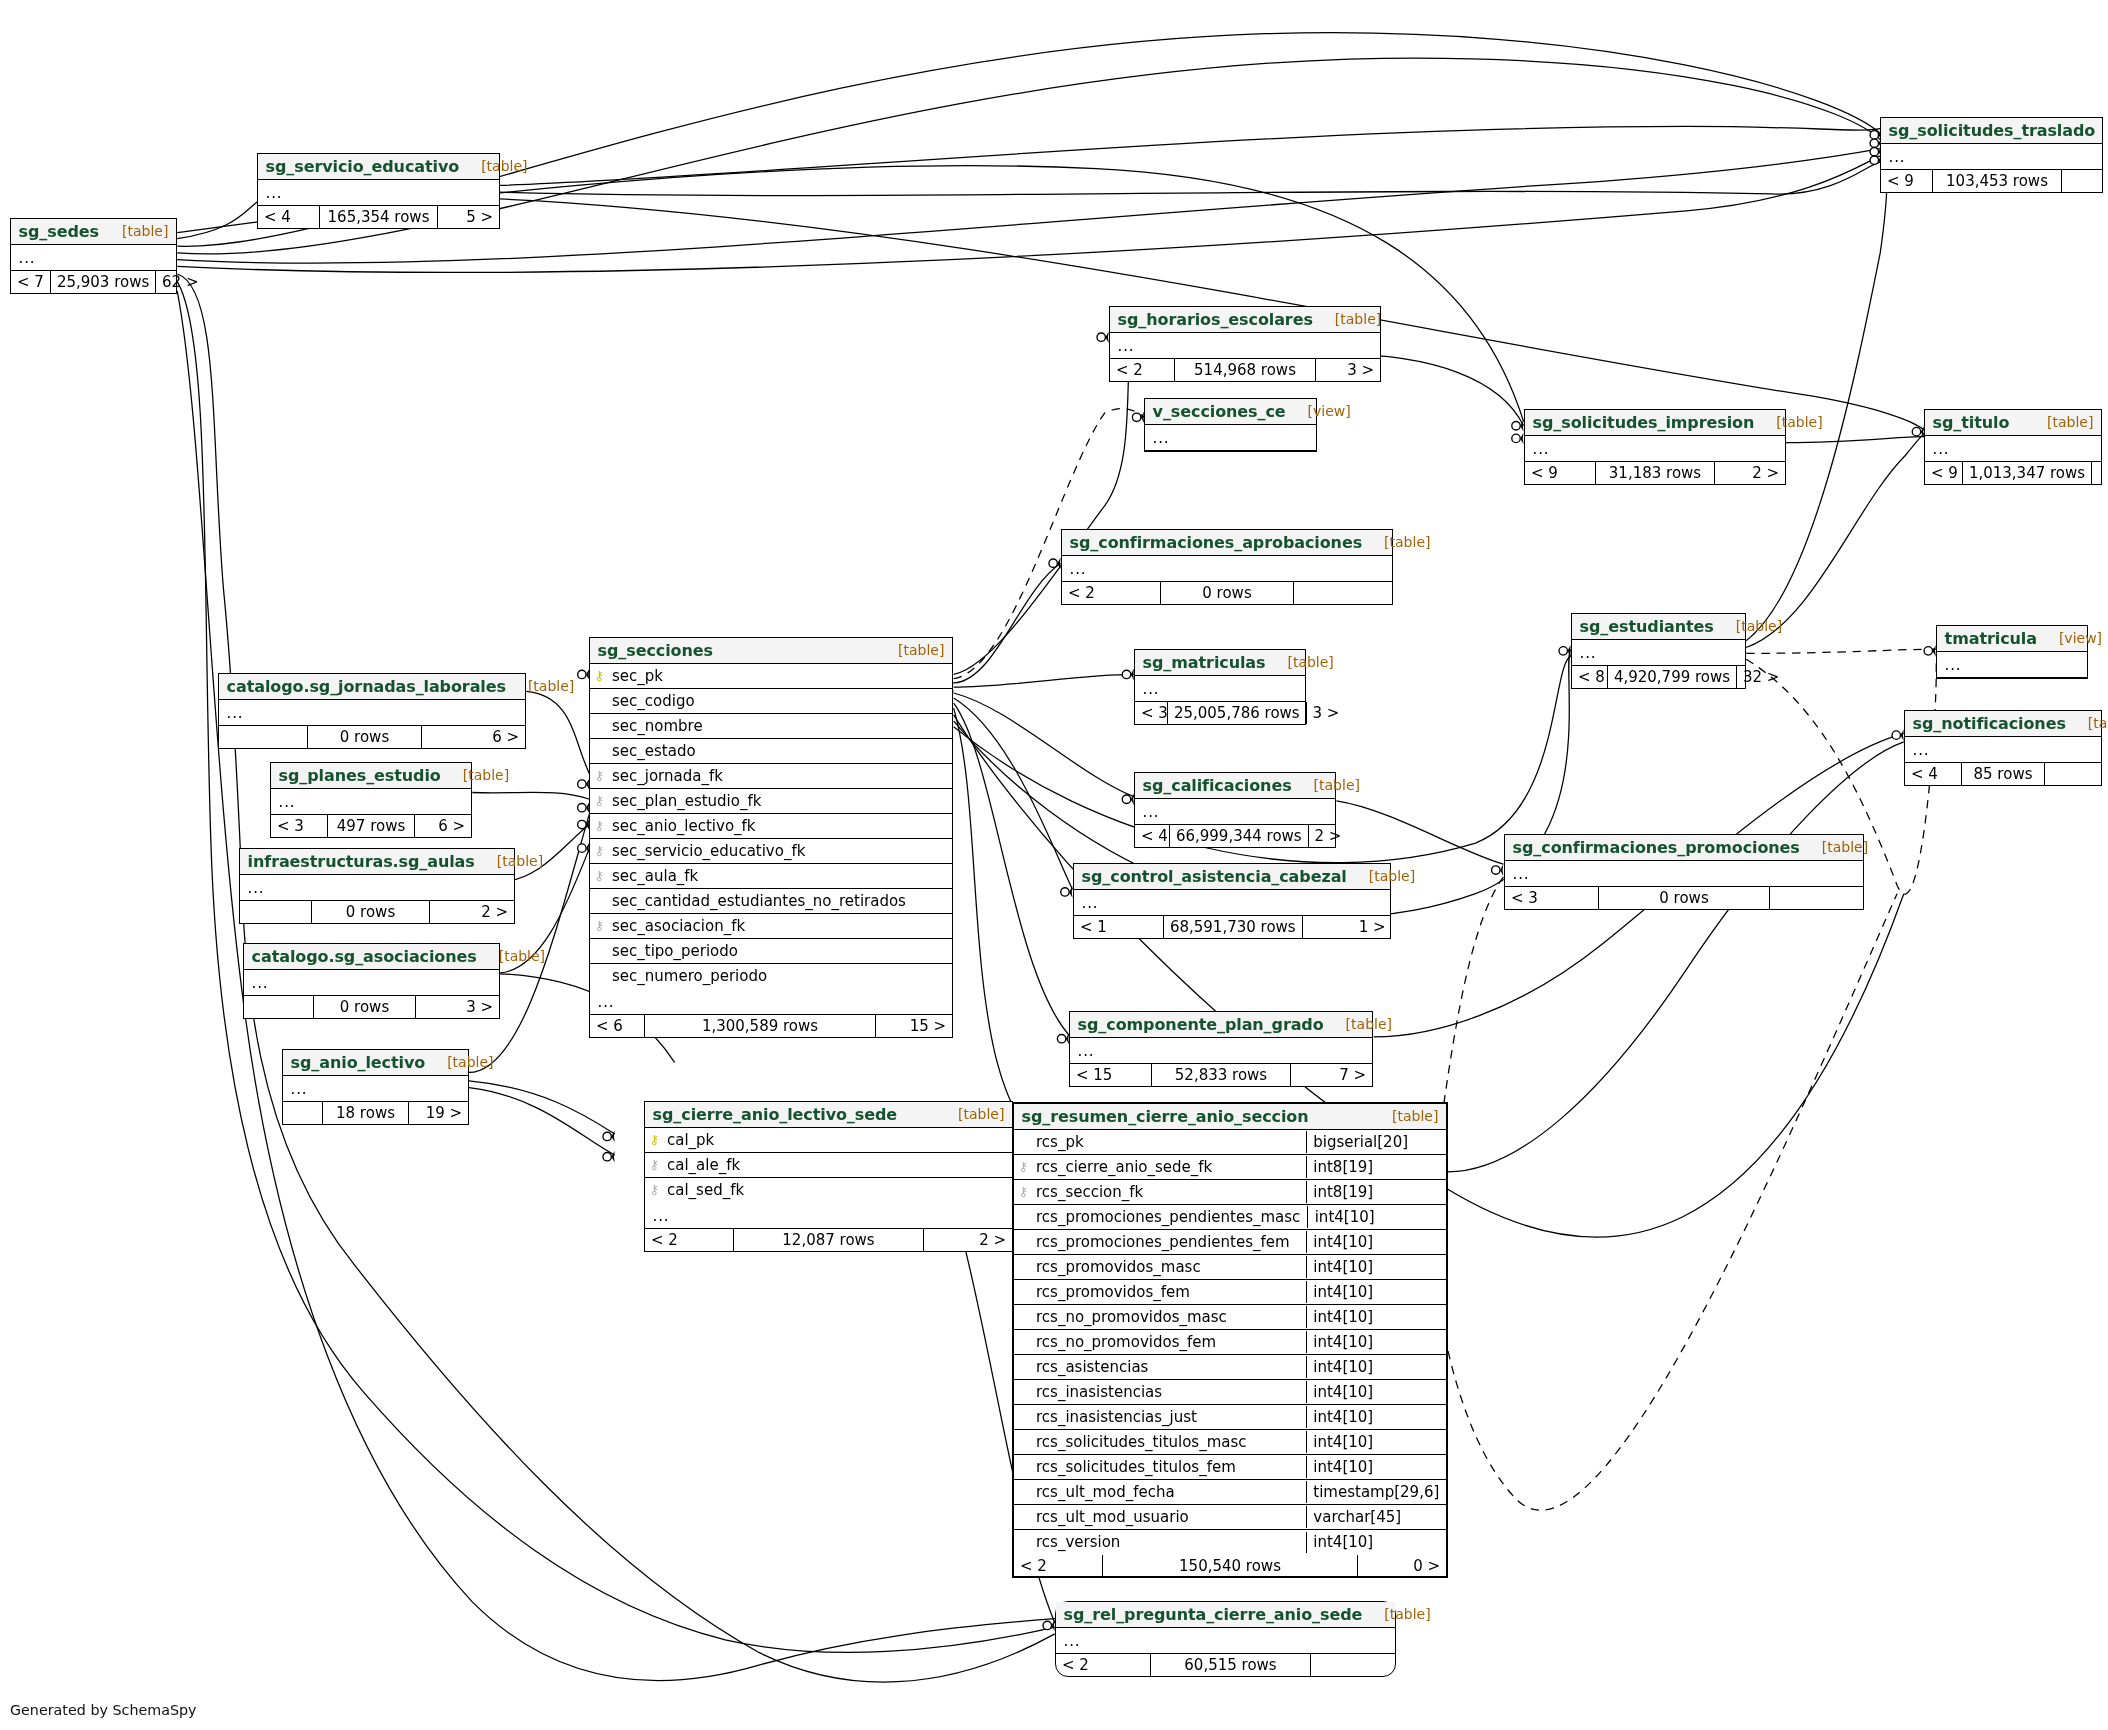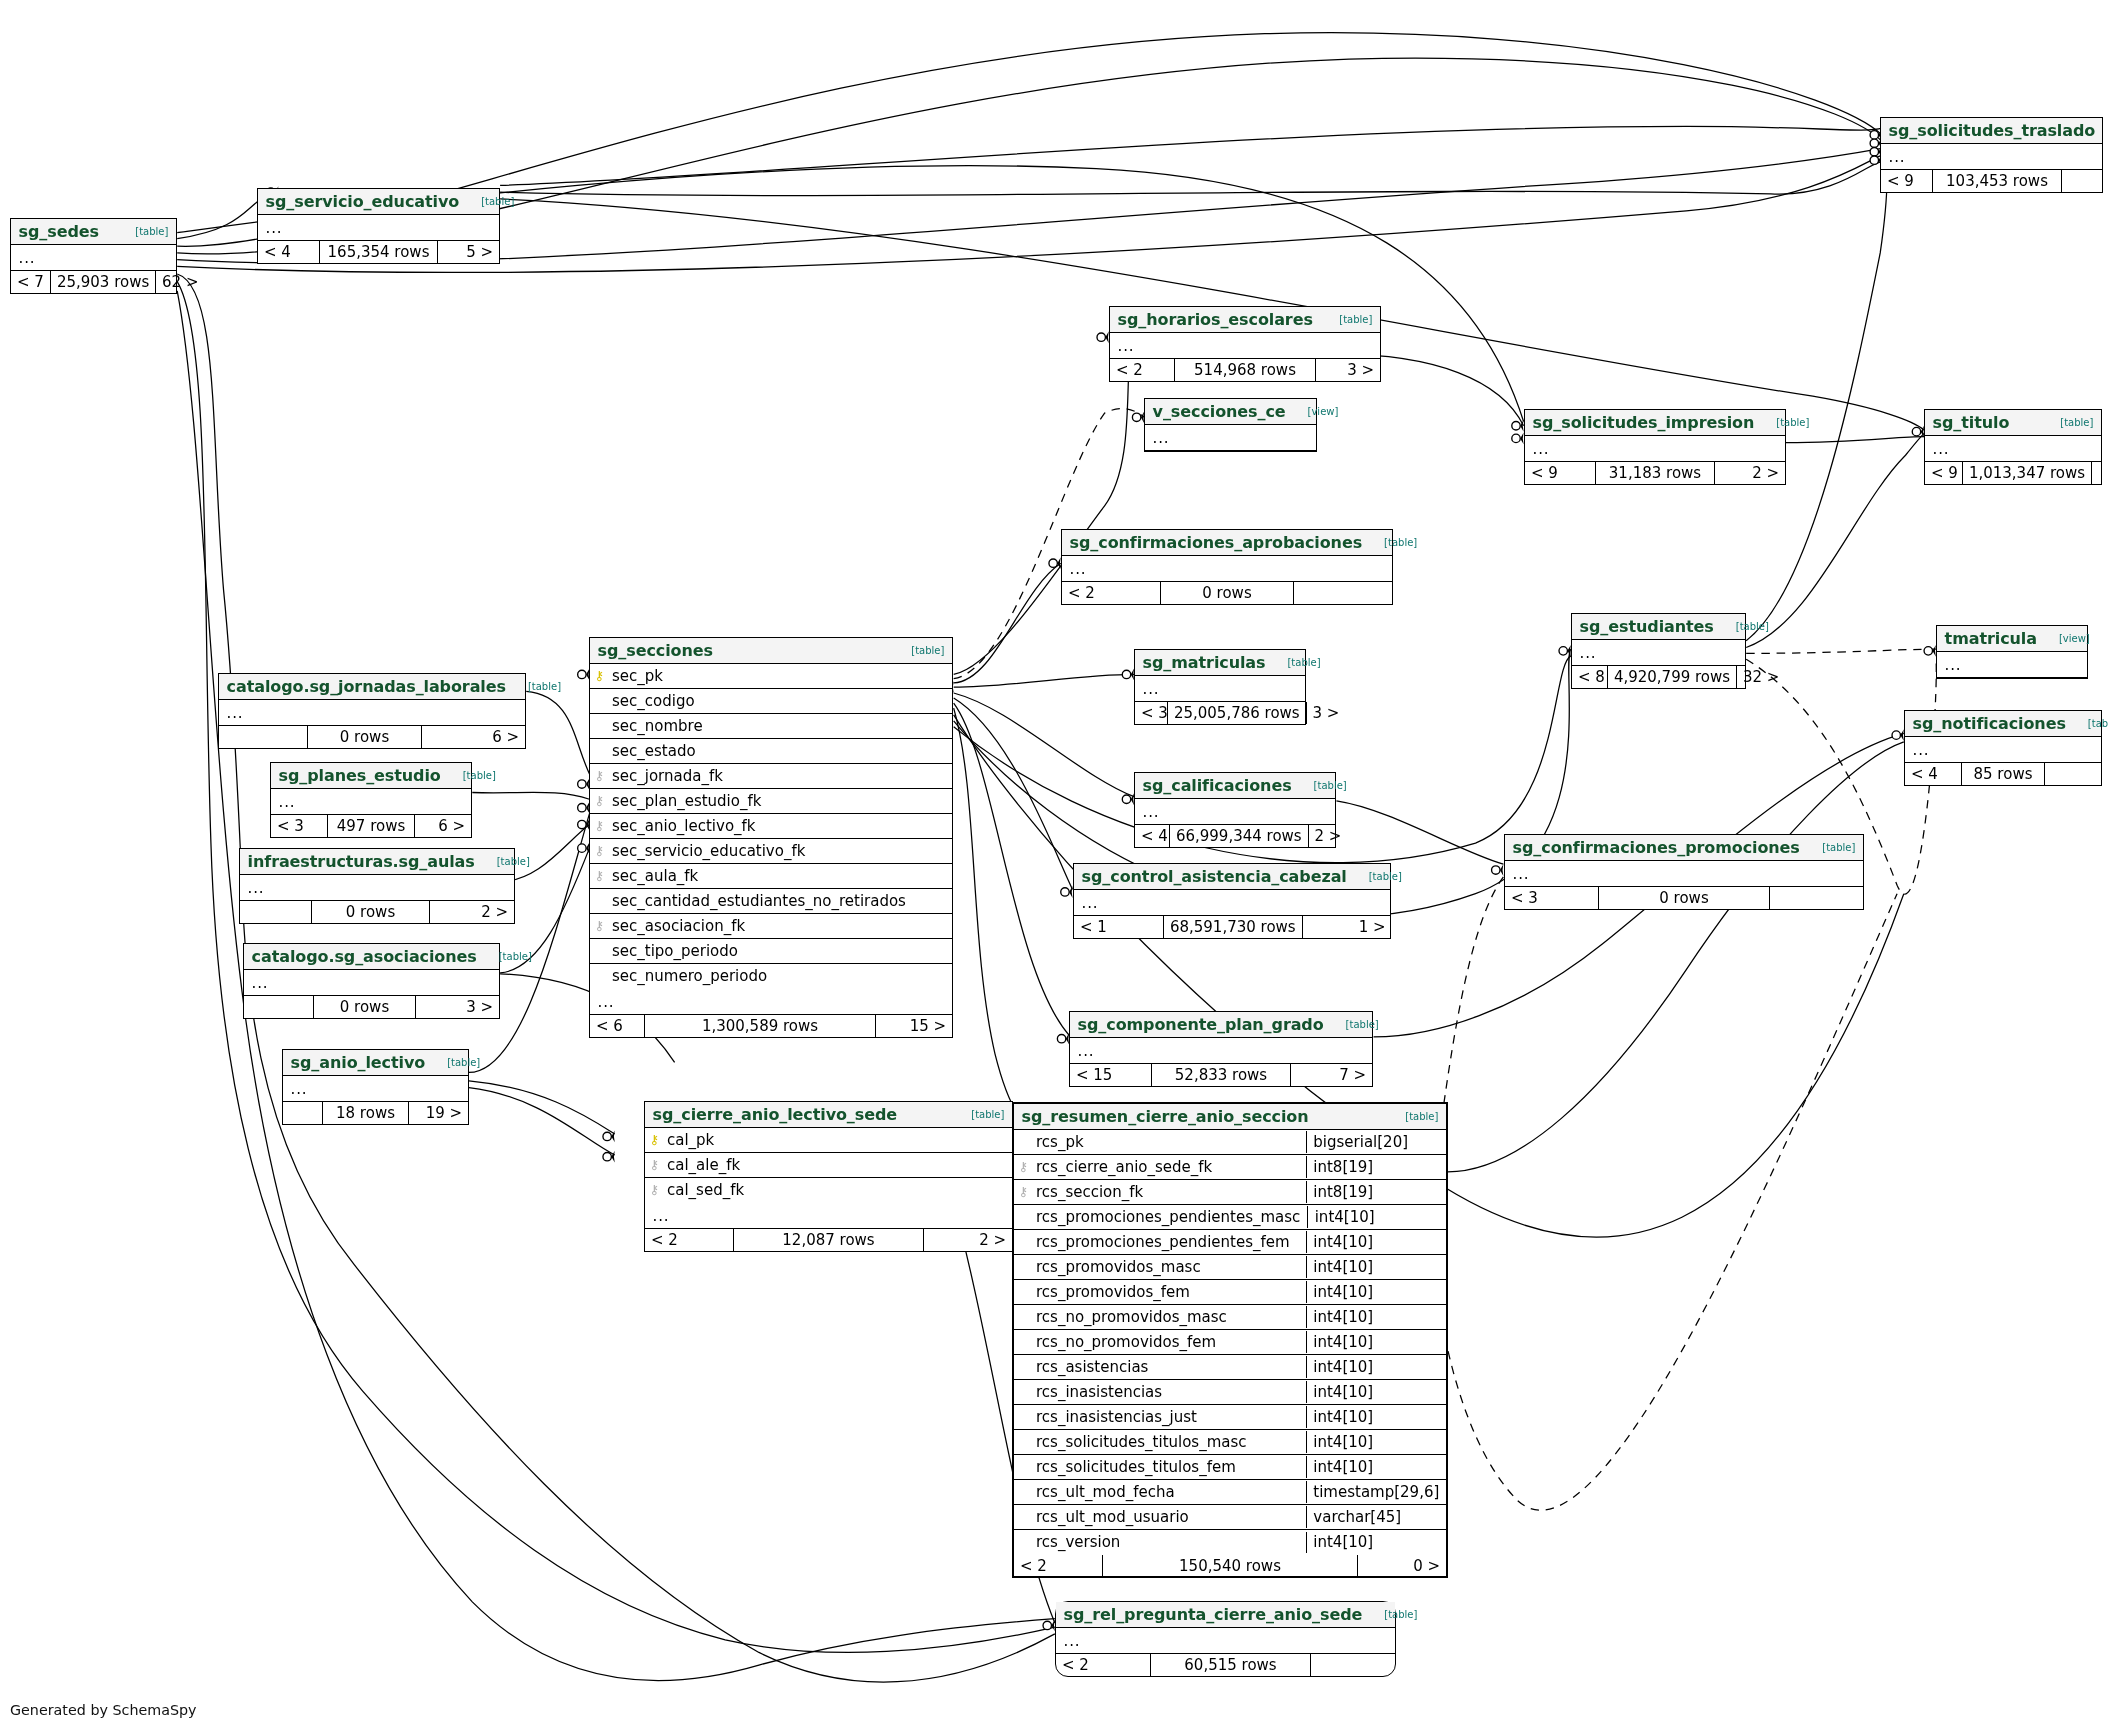--- a/index.html
+++ b/index.html
@@ -5,21 +5,21 @@
   html,body{margin:0;padding:0;background:#ffffff;}
   body{font-family:"DejaVu Sans","Liberation Sans",sans-serif;}
   #canvas{position:relative;width:2108px;height:1730px;overflow:hidden;background:#fff;}
   #edges{position:absolute;left:0;top:0;width:2108px;height:1730px;pointer-events:none;}
 
   .tbl{position:absolute;border:1.3px solid #000;background:#fff;box-sizing:border-box;}
   .tbl .hdr{display:flex;align-items:center;justify-content:space-between;
             background:#f4f4f4;border-bottom:1.3px solid #000;
             padding:2.5px 7.6px 3.4px 7.6px;white-space:nowrap;}
   .tbl .hdr .nm{font-weight:bold;font-size:16px;color:#14532d;letter-spacing:-0.1px;}
-  .tbl .hdr .ty{font-size:10px;color:#0f766e;margin-left:22px;}
+  .tbl .hdr .ty{font-size:14px;color:#a16207;margin-left:22px;}
   .tbl .rows{display:block;}
   .tbl .row{display:flex;align-items:center;border-bottom:1px solid #000;
             min-height:25px;font-size:15px;color:#000;box-sizing:border-box;}
   .tbl .row:last-child{border-bottom:none;}
   .tbl .row .kw{width:18.6px;flex:0 0 18.6px;text-align:center;font-size:12.6px;line-height:1;}
   .tbl .row .cn{flex:1 1 auto;padding-left:3.4px;padding-right:6.7px;white-space:nowrap;}
   .tbl .row .dt{flex:0 0 auto;border-left:1px solid #000;padding:1.7px 6.7px;white-space:nowrap;}
   .tbl .ell{padding:1.7px 7.6px;font-size:15px;border-bottom:1.3px solid #000;min-height:22px;
             display:flex;align-items:center;letter-spacing:0.8px;}
   .tbl .foot{display:flex;font-size:15px;border-top:0;}
@@ -209,21 +209,21 @@
           <span class="nm">sg_sedes</span>
           <span class="ty">[table]</span>
         </div>
         <div class="ell">...</div>
         <div class="foot">
           <div class="fl" style="width: 39px;">&lt; 7</div>
           <div class="fc">25,903 rows</div>
           <div class="fr" style="width: 42px;">62 &gt;</div>
         </div>
       </div>
-      <div class="tbl" style="left: 257px; top: 153px; width: 243px; margin-top: 35px;">
+      <div class="tbl" style="left: 257px; top: 153px; width: 243px;">
         <div class="hdr">
           <span class="nm">sg_servicio_educativo</span>
           <span class="ty">[table]</span>
         </div>
         <div class="ell">...</div>
         <div class="foot">
           <div class="fl" style="width: 61px;">&lt; 4</div>
           <div class="fc">165,354 rows</div>
           <div class="fr" style="width: 61px;">5 &gt;</div>
         </div>

